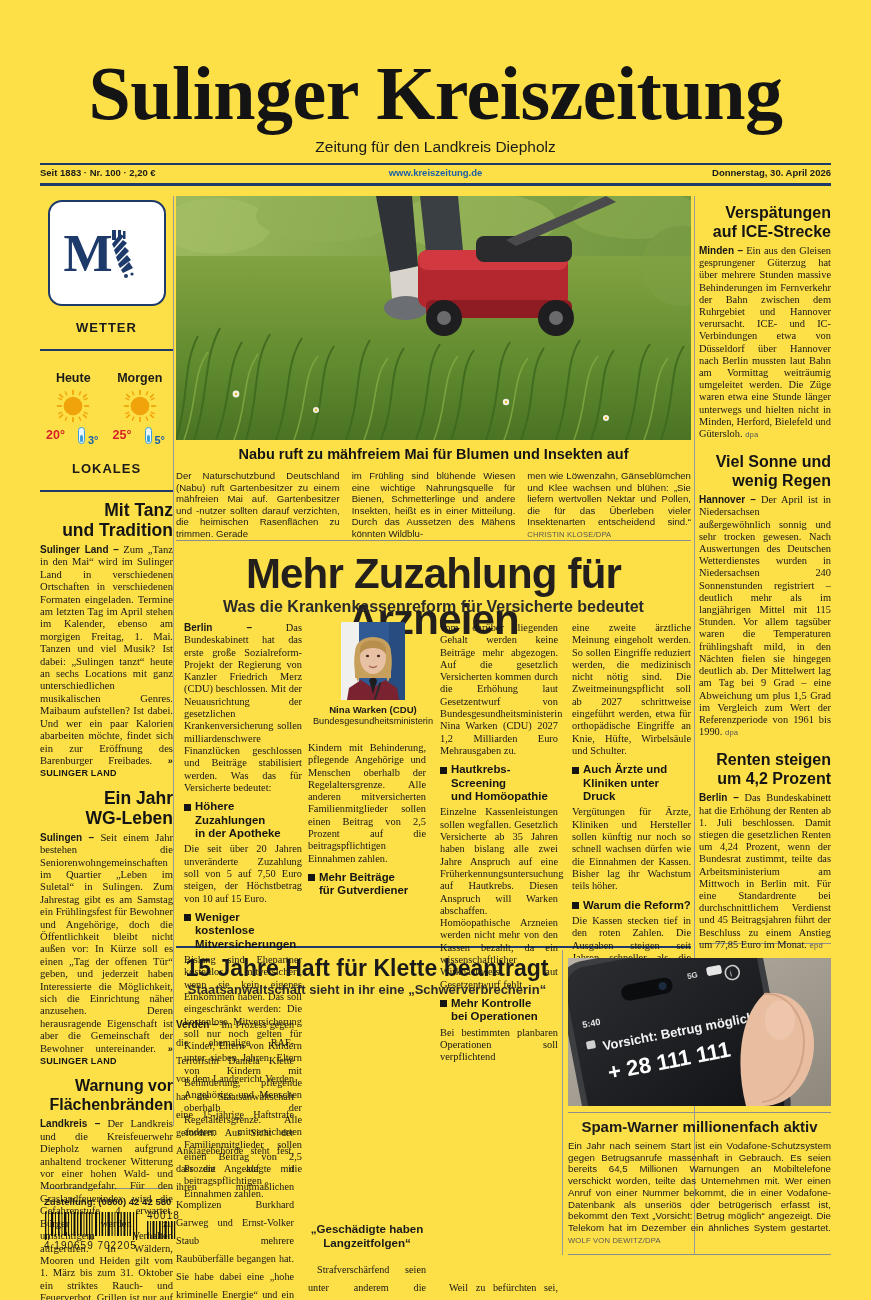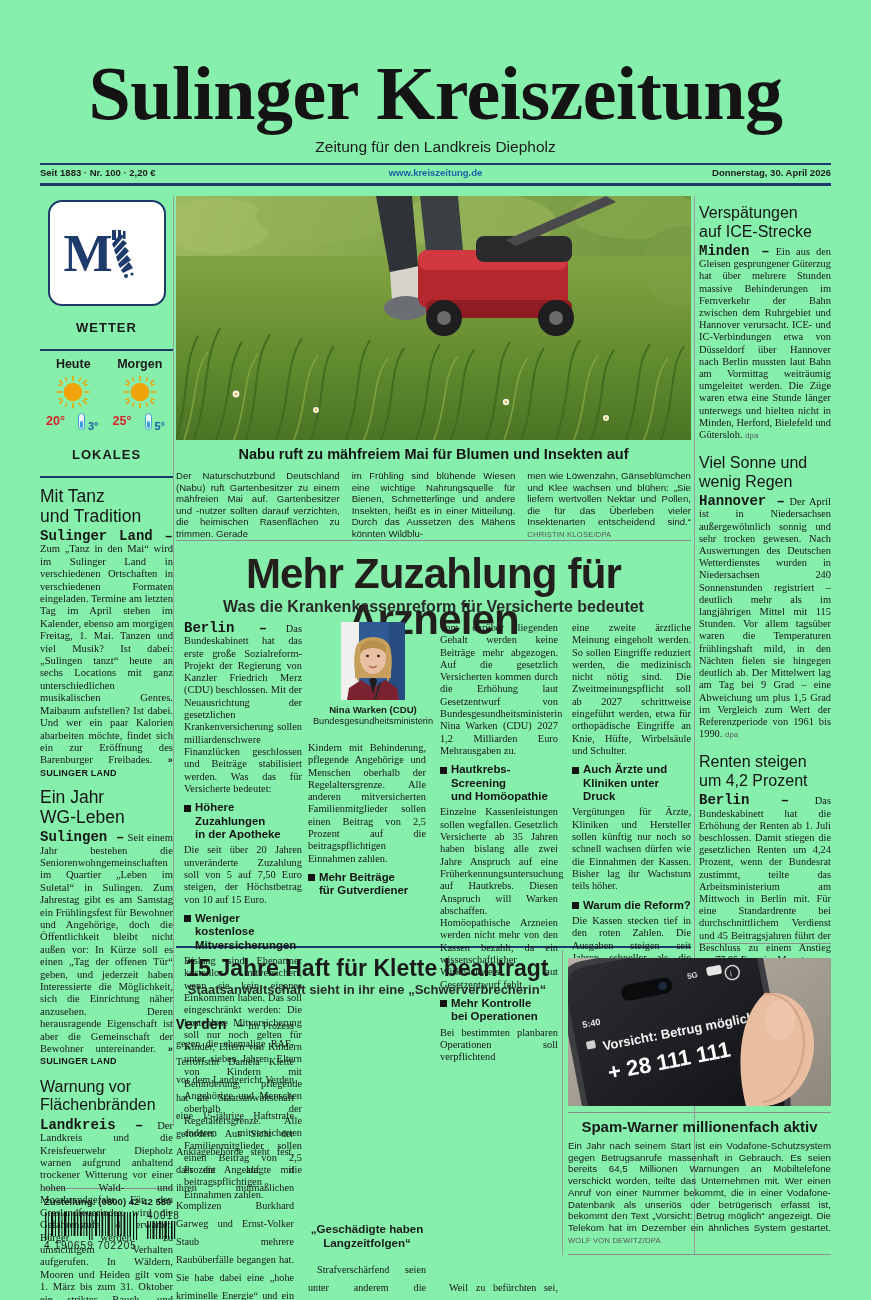--- a/index.html
+++ b/index.html
@@ -3,21 +3,21 @@
 <meta charset="utf-8">
 <style>
   * { margin:0; padding:0; box-sizing:border-box; }
   html,body { background:#ffffff; }
   body {
     width:871px; height:1300px; position:relative;
     font-family:"Liberation Sans", sans-serif;
     color:#1a1a1a;
     overflow:hidden;
   }
-  .page { position:absolute; left:0; top:0; width:871px; height:1300px; background:#86efac; }
+  .page { position:absolute; left:0; top:0; width:871px; height:1300px; background:#fde047; }
 
   
   .masthead { position:absolute; left:40px; top:52px; width:791px; }
   .masthead-title {
     font-family:"Liberation Serif", serif;
     font-weight:700;
     font-size:76px;
     line-height:82px;
     text-align:center;
     letter-spacing:-0.5px;
@@ -56,50 +56,50 @@
     font-size:52px; line-height:52px; color:#1d3a6b;
   }
   .logo-k { position:absolute; left:62px; top:26px; width:42px; height:52px; }
 
   .section-head {
     text-align:center; font-size:13px; font-weight:700; letter-spacing:1px;
     padding-bottom:14px;
   }
   .section-rule { height:2px; background:#1d3a6b; margin-bottom:6px; }
 
-  .weather-row { display:flex; margin-top:6px;align-items:flex-end; }
+  .weather-row { display:flex; margin-top:20px;align-items:flex-end; }
   .weather-cell { flex:1; text-align:center; }
   .weather-day { font-size:12.5px; font-weight:700; margin-bottom:4px; }
   .temps { margin-top:4px; font-size:11px; font-weight:700; position:relative; height:20px; }
   .t-hi { color:#d8232a; font-size:12.5px; position:absolute; left:6px; top:1px; }
   .t-lo { color:#1d5fa8; font-size:11px; position:absolute; right:8px; top:7px; }
   .thermo {
     position:absolute; left:38px; top:0px; width:7px; height:17px;
     border:1.3px solid #3a9fd8; border-radius:4px; background:#eaf6fd;
   }
   .thermo::after {
     content:""; position:absolute; left:1px; bottom:1px; width:3px; height:7px;
     background:#3a9fd8; border-radius:2px;
   }
 
   h2.art-head {
-    font-size:17.5px; line-height:20px; font-weight:400; text-align:left;
+    font-size:17.5px; line-height:20px; font-weight:700; text-align:right;
     margin:8px 0 4px 0; color:#141414;
   }
   h2.art-head-sm { font-size:16px; line-height:18.5px; }
 
   p.body {
     font-family:"Liberation Serif", serif;
     font-size:10.6px; line-height:12.4px;
     text-align:justify; text-justify:inter-word;
     hyphens:auto; -webkit-hyphens:auto;
     color:#161616;
   }
   p.body + p.body { text-indent:9px; }
-  .loc { font-family:Liberation Mono, monospace; font-weight:700; font-size:14px; }
+  .loc { font-family:Liberation Sans, sans-serif; font-weight:700; font-size:10px; }
   .credit { font-family:"Liberation Sans", sans-serif; font-size:7.6px; color:#555; letter-spacing:0.2px; }
   .ref { font-family:"Liberation Sans", sans-serif; font-weight:700; font-size:9px; letter-spacing:0.2px; }
 
   
   .photo-main {
     position:absolute; left:176px; top:196px; width:515px; height:244px;
     overflow:hidden; background:#6f8b2f;
   }
   .cap-main {
     position:absolute; left:176px; top:446px; width:515px;

